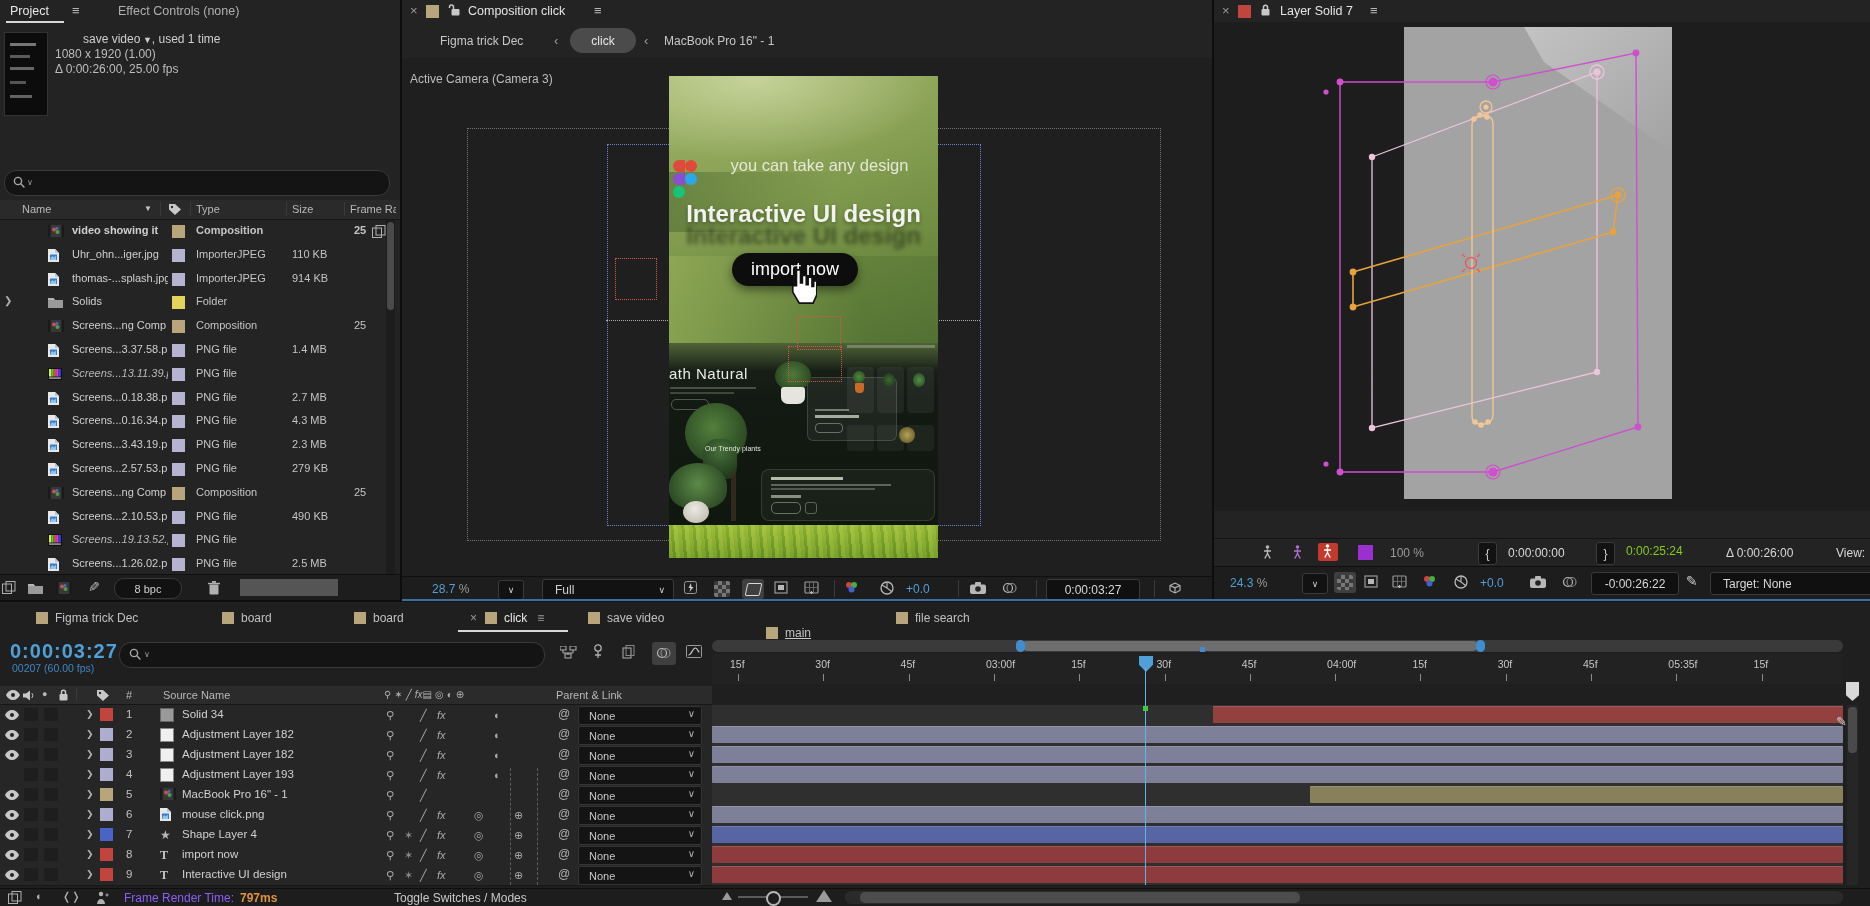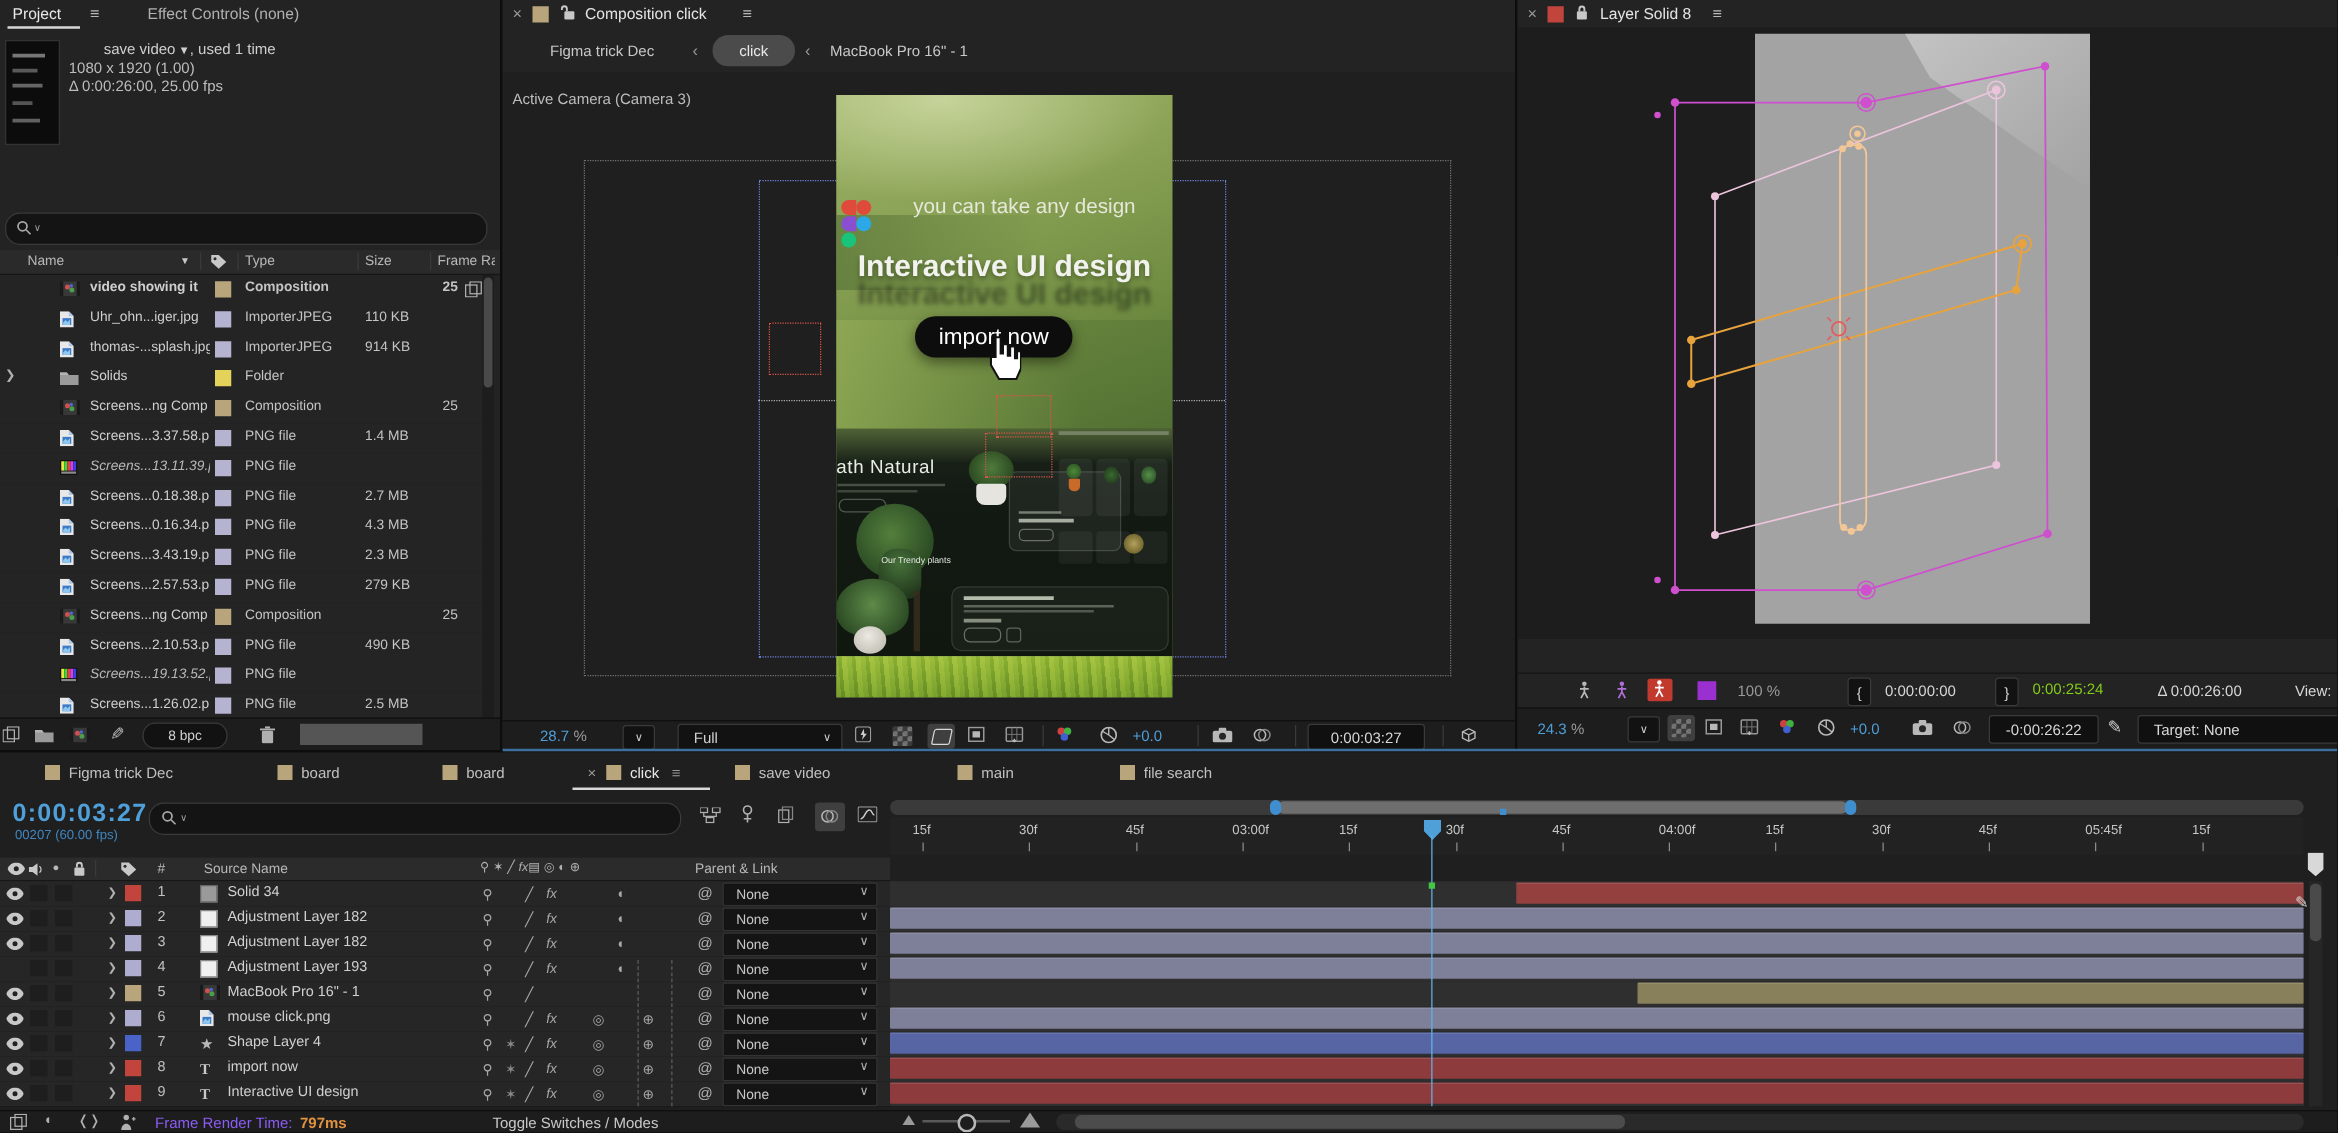--- a/index.html
+++ b/index.html
@@ -549,21 +549,21 @@
 
   <div class="panel" id="layer-panel" style="left:1214px;top:0;width:656px;height:600px;">
     <span class="abs" style="left:8px;top:3px;color:#9a9a9a;font-size:13px;">×</span>
     <span class="abs" style="left:24px;top:5px;width:13px;height:13px;background:#c1453d;"></span>
     <span class="abs icon-cell" style="left:46px;top:4px;" id="layer-lock">
         <svg width="11" height="12" viewBox="0 0 11 12">
           <rect x="1.5" y="5" width="8" height="6.5" rx="1" fill="#c8c8c8"></rect>
           <path d="M3.5 5V3.2a2 2 0 0 1 4 0V5" fill="none" stroke="#c8c8c8" stroke-width="1.5"></path>
         </svg>
       </span>
-    <span class="abs txt" style="left:66px;top:4px;color:#e4e4e4;font-size:12.5px;">Layer Solid 8</span>
+    <span class="abs txt" style="left:66px;top:4px;color:#e4e4e4;font-size:12.5px;">Layer Solid 7</span>
     <span class="abs" style="left:156px;top:3px;font-size:13px;color:#b8b8b8;">≡</span>
 
     <div class="abs" style="left:0;top:22px;width:656px;height:489px;background:#1d1d1d;">
       <svg width="656" height="489" viewBox="0 0 656 489">
         <defs>
           <linearGradient id="lg1" x1="0" y1="0" x2="1" y2="1">
             <stop offset="0" stop-color="#ffffff" stop-opacity="0.35"></stop>
             <stop offset="1" stop-color="#ffffff" stop-opacity="0"></stop>
           </linearGradient>
         </defs>
@@ -719,21 +719,21 @@
   <div class="abs" style="left:0;top:600px;width:402px;height:2px;background:#0d0d0d;"></div>
 
   <div class="panel" id="timeline" style="left:0;top:602px;width:1870px;height:304px;background:#1f1f1f;">
     <div id="tl-tabs" class="abs" style="left:0;top:0;width:1870px;height:34px;background:#1f1f1f;">
         <div class="abs txt" style="left: 36px; top: 9px;"><span class="tab-sw"></span><span style="color:#c0c0c0;">Figma trick Dec</span></div>
         <div class="abs txt" style="left: 222px; top: 9px;"><span class="tab-sw"></span><span style="color:#c0c0c0;">board</span></div>
         <div class="abs txt" style="left: 354px; top: 9px;"><span class="tab-sw"></span><span style="color:#c0c0c0;">board</span></div>
         <div class="abs txt" style="left: 470px; top: 9px;"><span style="color:#9a9a9a;margin-right:8px;">×</span><span class="tab-sw"></span><span style="color:#e8e8e8;">click</span><span style="color:#9a9a9a;margin-left:10px;">≡</span></div>
         <div class="abs" style="left: 458px; top: 28px; width: 110px; height: 2px; background: rgb(216, 216, 216);"></div>
         <div class="abs txt" style="left: 588px; top: 9px;"><span class="tab-sw"></span><span style="color:#c0c0c0;">save video</span></div>
-        <div class="abs txt" style="left: 766px; top: 9px;"><span class="tab-sw"></span><span style="color:#c0c0c0;">main</span></div>
+        <div class="abs txt" style="left: 766px; top: 24px; text-decoration: underline;"><span class="tab-sw"></span><span style="color:#c0c0c0;">main</span></div>
         <div class="abs txt" style="left: 896px; top: 9px;"><span class="tab-sw"></span><span style="color:#c0c0c0;">file search</span></div>
       </div>
 
     <div class="abs txt" style="left:10px;top:38px;font-size:20px;font-weight:bold;color:#4f9fd8;letter-spacing:1px;">0:00:03:27</div>
     <div class="abs txt" style="left:12px;top:60px;font-size:10.5px;color:#3f86c0;">00207 (60.00 fps)</div>
     <div class="abs" style="left:119px;top:40px;width:424px;height:24px;background:#141414;border:1px solid #3a3a3a;border-radius:12px;">
       <span class="abs icon-cell" style="left:9px;top:5px;" id="tl-mag">
           <svg width="13" height="13" viewBox="0 0 13 13">
             <circle cx="5" cy="5" r="3.6" fill="none" stroke="#a8a8a8" stroke-width="1.4"></circle>
             <path d="M7.8 7.8l3.6 3.6" stroke="#a8a8a8" stroke-width="1.4"></path>
@@ -798,21 +798,21 @@
         <span class="ruler-lbl" style="left: 529.8px; top: 4px;">45f</span>
         <div class="abs" style="left: 537.8px; top: 20px; width: 1px; height: 7px; background: rgb(138, 138, 138);"></div>
         <span class="ruler-lbl" style="left: 615.1px; top: 4px;">04:00f</span>
         <div class="abs" style="left: 623.1px; top: 20px; width: 1px; height: 7px; background: rgb(138, 138, 138);"></div>
         <span class="ruler-lbl" style="left: 700.4px; top: 4px;">15f</span>
         <div class="abs" style="left: 708.4px; top: 20px; width: 1px; height: 7px; background: rgb(138, 138, 138);"></div>
         <span class="ruler-lbl" style="left: 785.7px; top: 4px;">30f</span>
         <div class="abs" style="left: 793.7px; top: 20px; width: 1px; height: 7px; background: rgb(138, 138, 138);"></div>
         <span class="ruler-lbl" style="left: 871px; top: 4px;">45f</span>
         <div class="abs" style="left: 879px; top: 20px; width: 1px; height: 7px; background: rgb(138, 138, 138);"></div>
-        <span class="ruler-lbl" style="left: 956.3px; top: 4px;">05:45f</span>
+        <span class="ruler-lbl" style="left: 956.3px; top: 4px;">05:35f</span>
         <div class="abs" style="left: 964.3px; top: 20px; width: 1px; height: 7px; background: rgb(138, 138, 138);"></div>
         <span class="ruler-lbl" style="left: 1041.6px; top: 4px;">15f</span>
         <div class="abs" style="left: 1049.6px; top: 20px; width: 1px; height: 7px; background: rgb(138, 138, 138);"></div>
       </div>
 
     <div class="abs" style="left:1139px;top:54px;width:14px;height:16px;background:#4f9fd8;clip-path:polygon(0 0,100% 0,100% 55%,50% 100%,0 55%);"></div>
     <div class="abs" style="left:1145px;top:66px;width:1px;height:217px;background:#5fb4e8;z-index:30;"></div>
     <div class="abs" style="left:1143px;top:104px;width:5px;height:5px;background:#43c843;z-index:31;"></div>
 
     <div class="abs" style="left:0;top:84px;width:712px;height:18px;background:#2b2b2b;border-bottom:1px solid #171717;">

